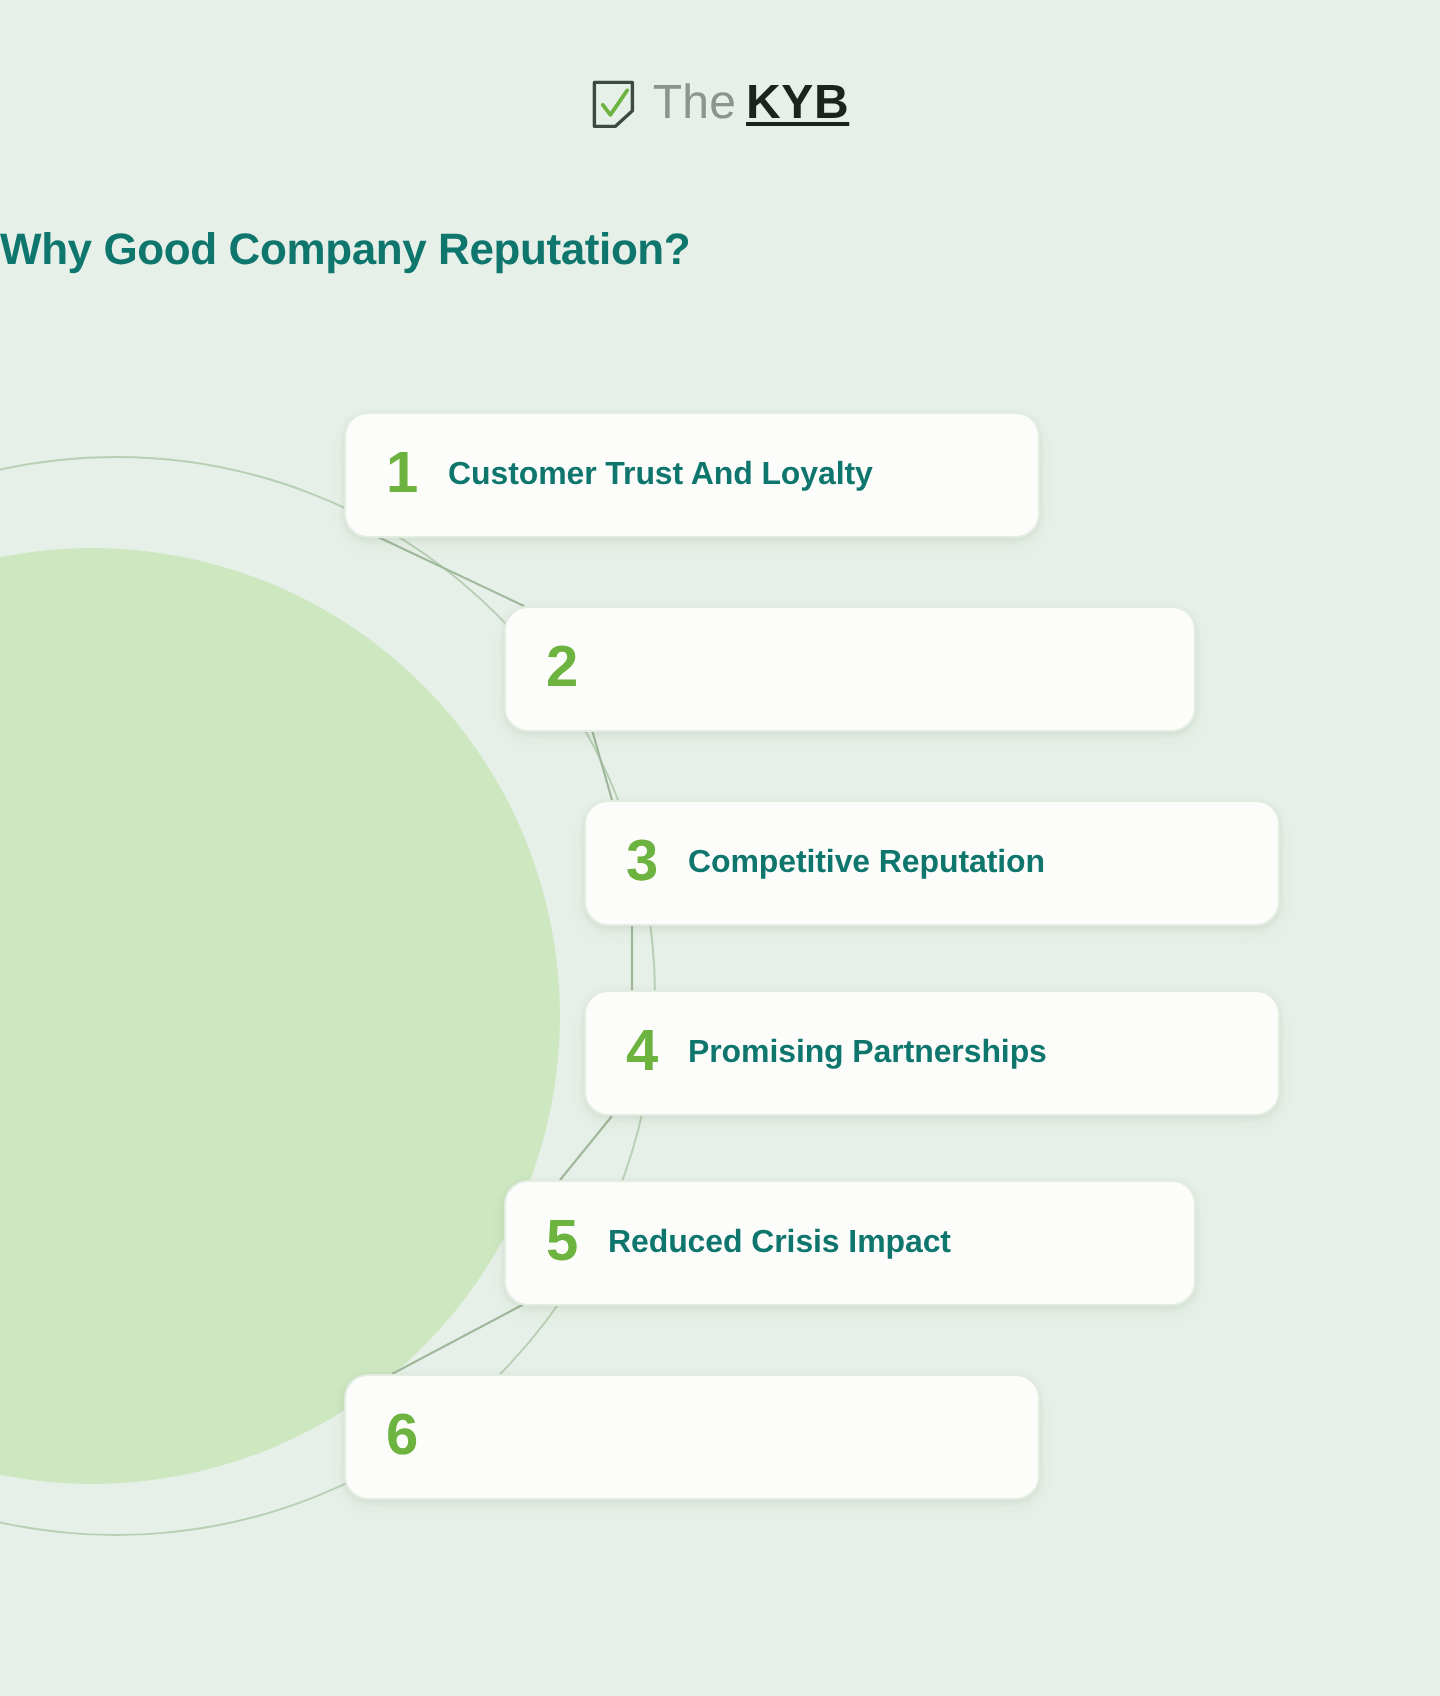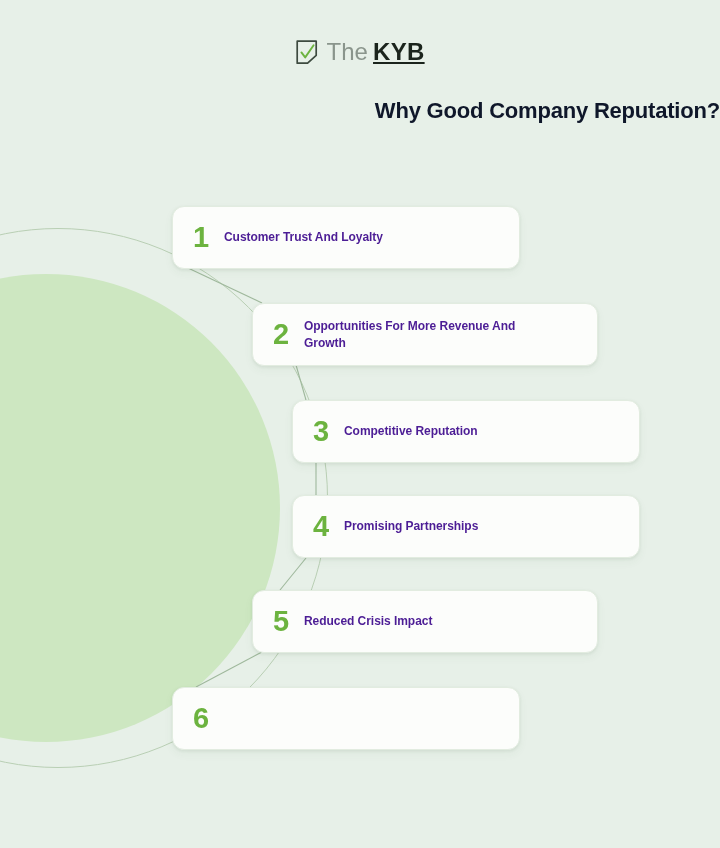--- a/index.html
+++ b/index.html
@@ -78,26 +78,26 @@
   .logo-kyb {
     color: #1b241c;
     font-weight: 700;
     letter-spacing: 0.3px;
     text-decoration: underline;
   }
 
   .page-title {
     position: absolute;
     left: 0;
-    top: 98px;
-    width: 720px;
-    text-align: right;
+    top: 112px;
+    width: 720px;
+    text-align: left;
     font-size: 22px;
     font-weight: 700;
-    color: #0f172a;
+    color: #0f766e;
     letter-spacing: -0.2px;
     z-index: 3;
   }
 
   
   .connectors {
     position: absolute;
     left: 0;
     top: 0;
     width: 720px;
@@ -127,26 +127,27 @@
     font-weight: 700;
     color: #6cb33f;
     line-height: 1;
     flex: 0 0 auto;
     margin-left: 20px;
     margin-right: 12px;
     min-width: 19px;
     text-align: left;
   }
   .card-label {
-    font-size: 12px;
-    font-weight: 700;
-    color: #4c1d95;
+    font-size: 16px;
+    font-weight: 700;
+    color: #0f766e;
     line-height: 1.35;
     letter-spacing: -0.05px;
     padding-right: 14px;
+    text-align: center;
   }
 </style>
 </head>
 <body>
 
 <div id="stage">
 
   <div class="bg-layer">
     <div class="ring-outline"></div>
     <div class="circle-fill"></div>
@@ -177,21 +178,20 @@
 
   <div class="cards">
 
     <div class="card" style="left:172px; top:206px; width:348px; height:63px;">
       <span class="card-num">1</span>
       <span class="card-label">Customer Trust And Loyalty</span>
     </div>
 
     <div class="card" style="left:252px; top:303px; width:346px; height:63px;">
       <span class="card-num">2</span>
-      <span class="card-label" style="max-width:265px;">Opportunities For More Revenue And Growth</span>
     </div>
 
     <div class="card" style="left:292px; top:400px; width:348px; height:63px;">
       <span class="card-num">3</span>
       <span class="card-label">Competitive Reputation</span>
     </div>
 
     <div class="card" style="left:292px; top:495px; width:348px; height:63px;">
       <span class="card-num">4</span>
       <span class="card-label">Promising Partnerships</span>

